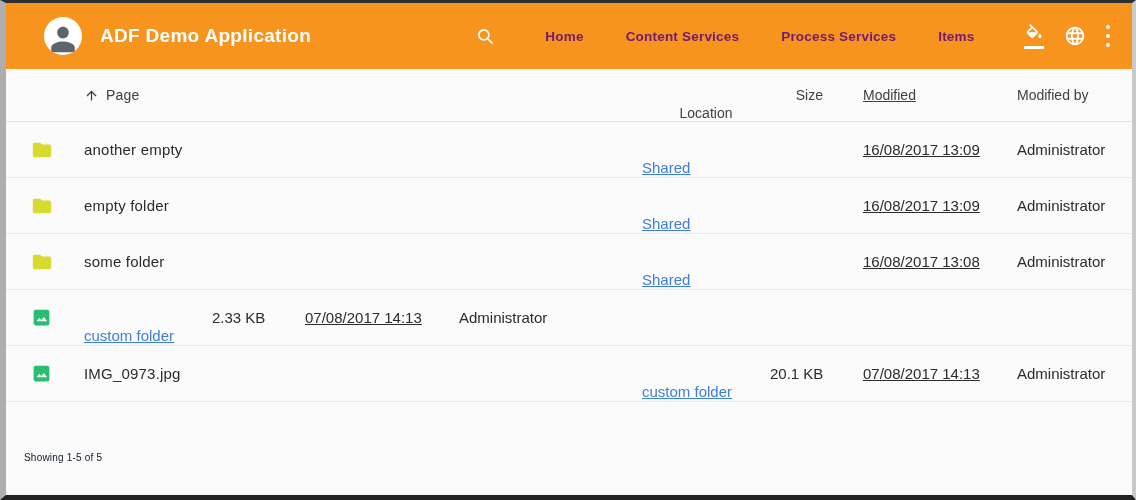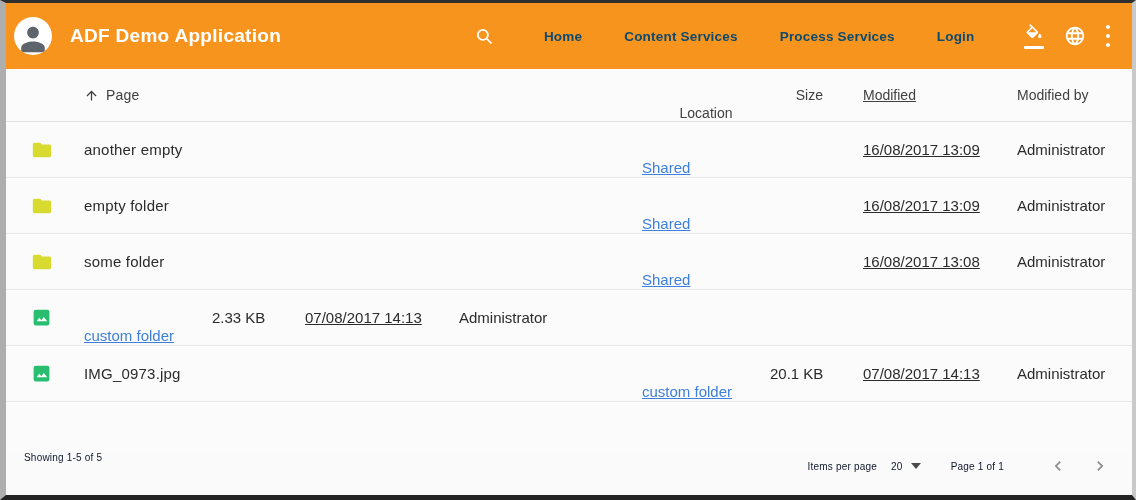--- a/index.html
+++ b/index.html
@@ -11,33 +11,33 @@
     border-bottom:5px solid #232323;
     border-left:6px solid #aeaeae;
     border-right:4px solid #c9c9c9;
     display:flex; flex-direction:column;
     background:#fbfbfb; position:relative;
   }
 
   
   .app-header {
     height:66px; flex:0 0 66px; background:var(--accent,#F7941E);
-    display:flex; align-items:center; padding:0 16px 0 8px; color:#fff;
+    display:flex; align-items:center; padding:0 16px 0 38px; color:#fff;
   }
   .avatar {
     width:38px; height:38px; border-radius:50%; background:#fff;
     display:flex; align-items:flex-end; justify-content:center; overflow:hidden; cursor:pointer;
   }
   .app-title { margin-left:18px; font-size:19px; font-weight:700; letter-spacing:.3px; }
   .hdr-right { margin-left:auto; display:flex; align-items:center; }
   .icon-btn { background:none; border:none; cursor:pointer; display:flex; align-items:center;
               justify-content:center; padding:6px; }
   .search-btn { margin-right:22px; }
   .nav { display:flex; align-items:center; }
-  .nav a { color:#0c4a6e; text-decoration:none; font-size:13.5px; font-weight:700;
+  .nav a { color:#701a75; text-decoration:none; font-size:13.5px; font-weight:700;
            letter-spacing:.2px; padding:10px 21px; white-space:nowrap; cursor:pointer;text-align:right; }
   .hdr-icons { display:flex; align-items:center; margin-left:14px; }
   .hdr-icons .icon-btn { margin-left:8px; }
   .bucket-wrap { display:flex; flex-direction:column; align-items:center; }
   .bucket-bar { width:20px; height:3px; background:#fff; margin-top:2px; border-radius:1px; }
   .kebab { display:flex; flex-direction:column; justify-content:center; align-items:center; }
   .kebab i { width:4.5px; height:4.5px; background:#fff; border-radius:50%; margin:2.2px 0; display:block; }
 
   
   .toolbar { height:50px; flex:0 0 50px; background:#f4f4f4; border-bottom:1px solid #e2e2e2;
@@ -96,21 +96,21 @@
     <div class="hdr-right">
       <button class="icon-btn search-btn">
         <svg viewBox="0 0 24 24" width="21" height="21">
           <path fill="none" stroke="#fff" stroke-width="2" d="M14.2 14.2a5.7 5.7 0 1 0-8.1-8.1 5.7 5.7 0 0 0 8.1 8.1zm0 0L20 20"></path>
         </svg>
       </button>
       <nav class="nav">
         <a>Home</a>
         <a>Content Services</a>
         <a>Process Services</a>
-        <a>Login</a>
+        <a>Items</a>
       </nav>
       <div class="hdr-icons">
         <button class="icon-btn">
           <span class="bucket-wrap">
             <svg viewBox="0 0 24 24" width="20" height="20">
               <path fill="#fff" d="M16.56 8.94L7.62 0 6.21 1.41l2.38 2.38-5.15 5.15c-.59.59-.59 1.54 0 2.12l5.5 5.5c.29.3.68.44 1.06.44s.77-.15 1.06-.44l5.5-5.5c.59-.58.59-1.53 0-2.12zM5.21 10L10 5.21 14.79 10H5.21zM19 11.5s-2 2.17-2 3.5c0 1.1.9 2 2 2s2-.9 2-2c0-1.33-2-3.5-2-3.5z"></path>
             </svg>
             <span class="bucket-bar"></span>
           </span>
         </button>
@@ -215,33 +215,15 @@
       <div class="cell-name">IMG_0973.jpg</div>
       <div class="cell-loc"><a>custom folder</a></div>
       <div class="cell-size">20.1 KB</div>
       <div class="cell-mod">07/08/2017 14:13</div>
       <div class="cell-modby">Administrator</div>
     </div>
   </div>
 
   <footer class="app-footer">
     <span>Showing 1-5 of 5</span>
-    <div class="pager">
-      <span class="ipp-label">Items per page</span>
-      <span class="ipp-select">
-        <span>20</span>
-        <span class="ipp-caret"></span>
-      </span>
-      <span class="page-status">Page 1 of 1</span>
-      <button class="chev">
-        <svg viewBox="0 0 24 24" width="20" height="20">
-            <path fill="#8b8b8b" d="M15.41 7.41L14 6l-6 6 6 6 1.41-1.41L10.83 12z"></path>
-          </svg>
-      </button>
-      <button class="chev">
-        <svg viewBox="0 0 24 24" width="20" height="20">
-            <path fill="#8b8b8b" d="M8.59 16.59L10 18l6-6-6-6-1.41 1.41L13.17 12z"></path>
-          </svg>
-      </button>
-    </div>
   </footer>
 
 </div>
 
 </body></html>

